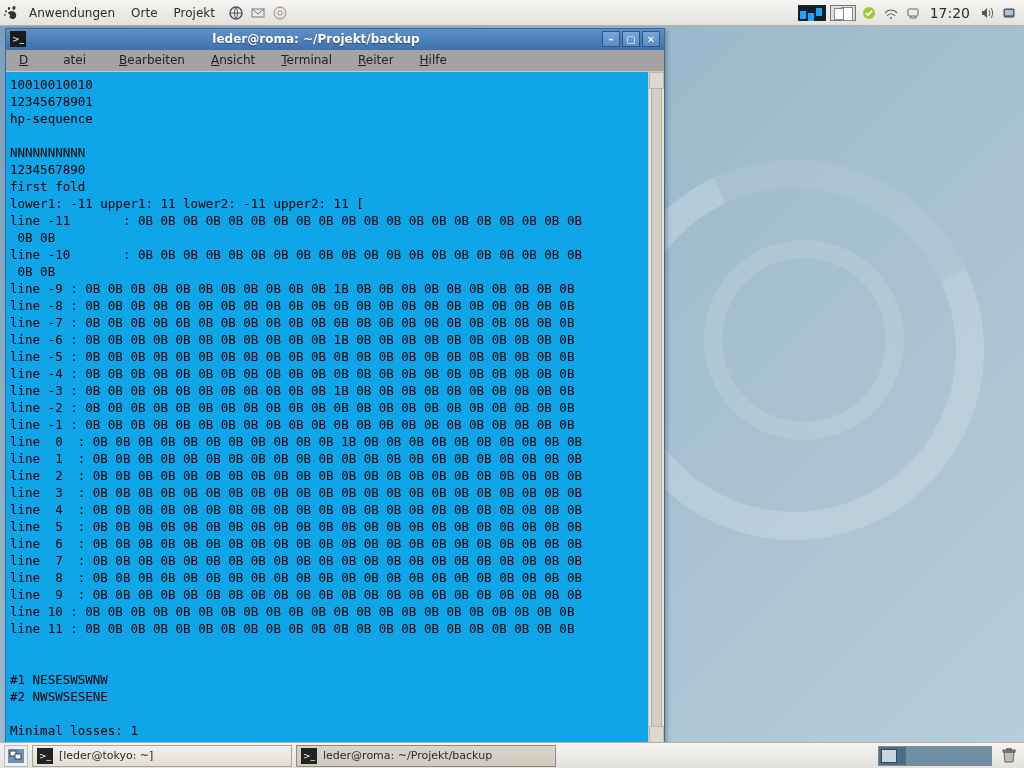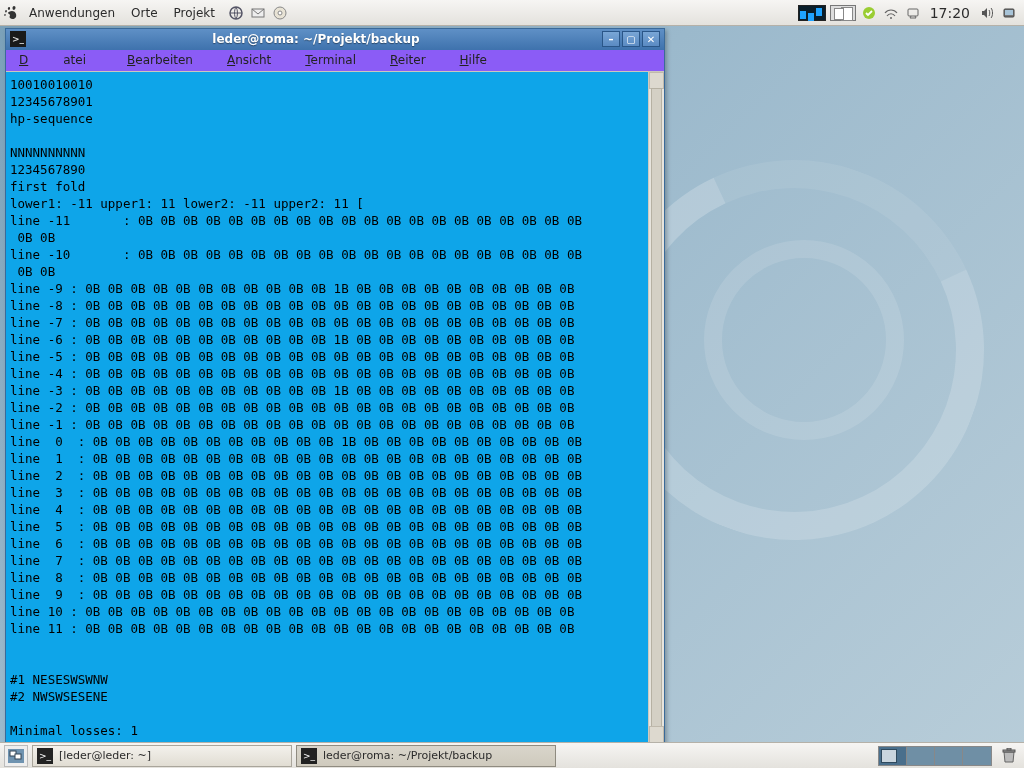--- a/index.html
+++ b/index.html
@@ -37,21 +37,21 @@
   .ws-switch div.cur { background:#4a6f8c; position:relative; }
   .ws-switch div.cur::after { content:""; position:absolute; left:2px; top:2px; width:14px; height:12px; background:#c9d5de; border:1px solid #2f4a5e;}
   .trash { width:22px; height:22px; display:flex; align-items:center; justify-content:center; font-size:14px; color:#555; margin:0 4px; }
   
   
   .win { position:absolute; left:5px; top:28px; width:660px; height:716px; border:1px solid #3a6a99; background:#eeeceb; box-shadow: 2px 2px 4px rgba(0,0,0,0.25); display:flex; flex-direction:column; }
   .titlebar { height:22px; background: linear-gradient(#5f90c6,#3e72ad); display:flex; align-items:center; color:#fff; font-size:12px; font-weight:bold; padding:0 4px; }
   .titlebar .tic { width:16px; height:16px; background:#1a1a1a; color:#ddd; font-size:9px; display:flex; align-items:center; justify-content:center; margin-right:6px; }
   .titlebar .ttl { flex:1; text-align:center; text-shadow:0 1px 1px rgba(0,0,0,.4); }
   .wbtn { width:18px; height:16px; margin-left:2px; background:linear-gradient(#79a6d6,#5b8bc3); border:1px solid #2a5688; display:flex; align-items:center; justify-content:center; color:#fff; font-size:10px; font-weight:bold; }
-  .menubar { height:24px; background:#8b5cf6; border-bottom:1px solid #cbc7be; display:flex; align-items:center; font-size:12px; padding:0 6px; gap:20px; color:#222; }
+  .menubar { height:24px; background:#a3a3a3; border-bottom:1px solid #cbc7be; display:flex; align-items:center; font-size:12px; padding:0 6px; gap:12px; color:#222; }
   .menubar span { padding:2px 7px; }
   .menubar span u { text-decoration: underline; }
   .termwrap { flex:1; display:flex; background:#fff; }
   .term { flex:1; background:#0ea5e9; color:#000; font-family:"DejaVu Sans Mono","Courier New",monospace; font-size:12.5px; line-height:17px; padding:4px 2px 4px 4px; white-space:pre; overflow:hidden; }
   .sb { width:16px; background:#e7e4dd; border-left:1px solid #cfcabf; position:relative; }
   .sb::before, .sb::after { content:""; position:absolute; left:0; right:0; height:15px; background:#ddd9cf; border:1px solid #bfb9ac; }
   .sb::before { top:0; } .sb::after { bottom:0; }
   .sb .thumb { position:absolute; left:2px; right:2px; top:16px; bottom:16px; background:#d4d0c5; border:1px solid #b6b1a3; }
 </style>
 </head>
@@ -193,21 +193,21 @@
 <div class="bottom-panel">
   <div class="showdesk">
     <svg width="16" height="14" viewBox="0 0 16 14">
         <rect x="0" y="0" width="16" height="14" fill="#6f93b0"></rect>
         <rect x="2" y="2" width="6" height="5" fill="#fff" stroke="#345"></rect>
         <rect x="7" y="5" width="6" height="5" fill="#fff" stroke="#345"></rect>
       </svg>
   </div>
   <div class="task">
     <div class="tic">&gt;_</div>
-    <span>[leder@leder: ~]</span>
+    <span>[leder@tokyo: ~]</span>
   </div>
   <div class="task active">
     <div class="tic">&gt;_</div>
     <span>leder@roma: ~/Projekt/backup</span>
   </div>
   <div class="ws-switch">
     <div class="cur"></div>
     <div></div>
     <div></div>
     <div></div>

